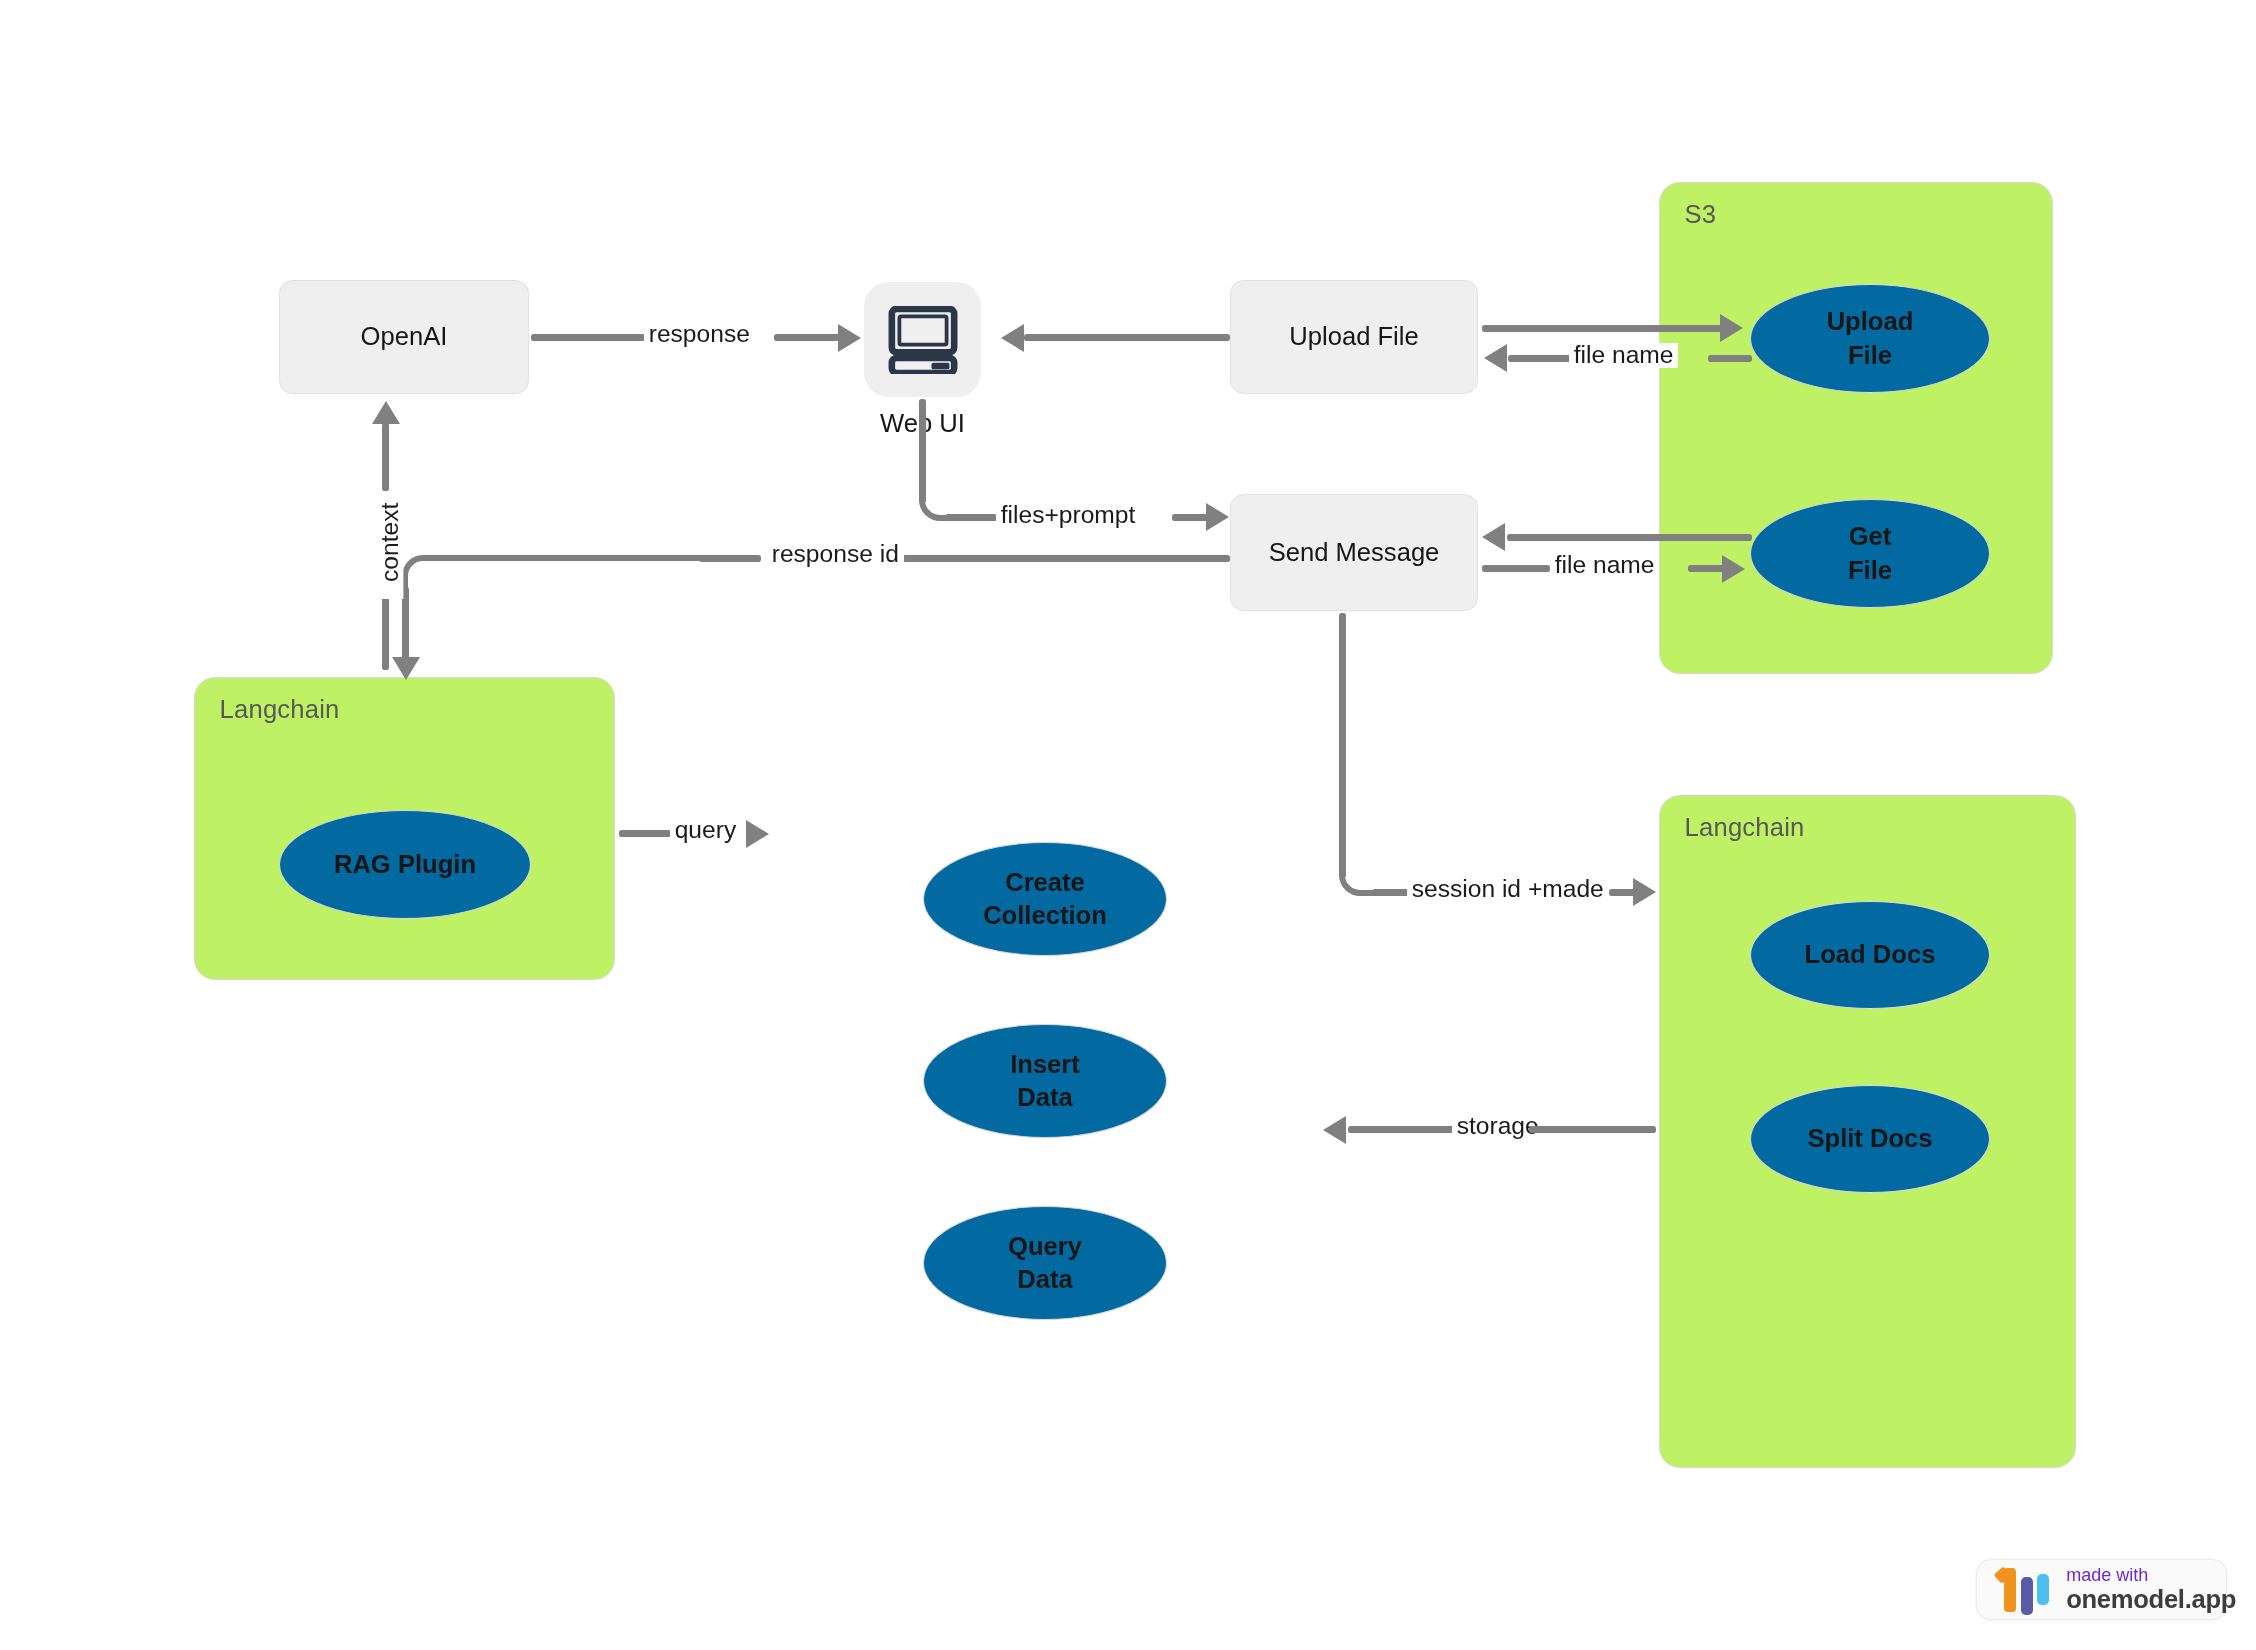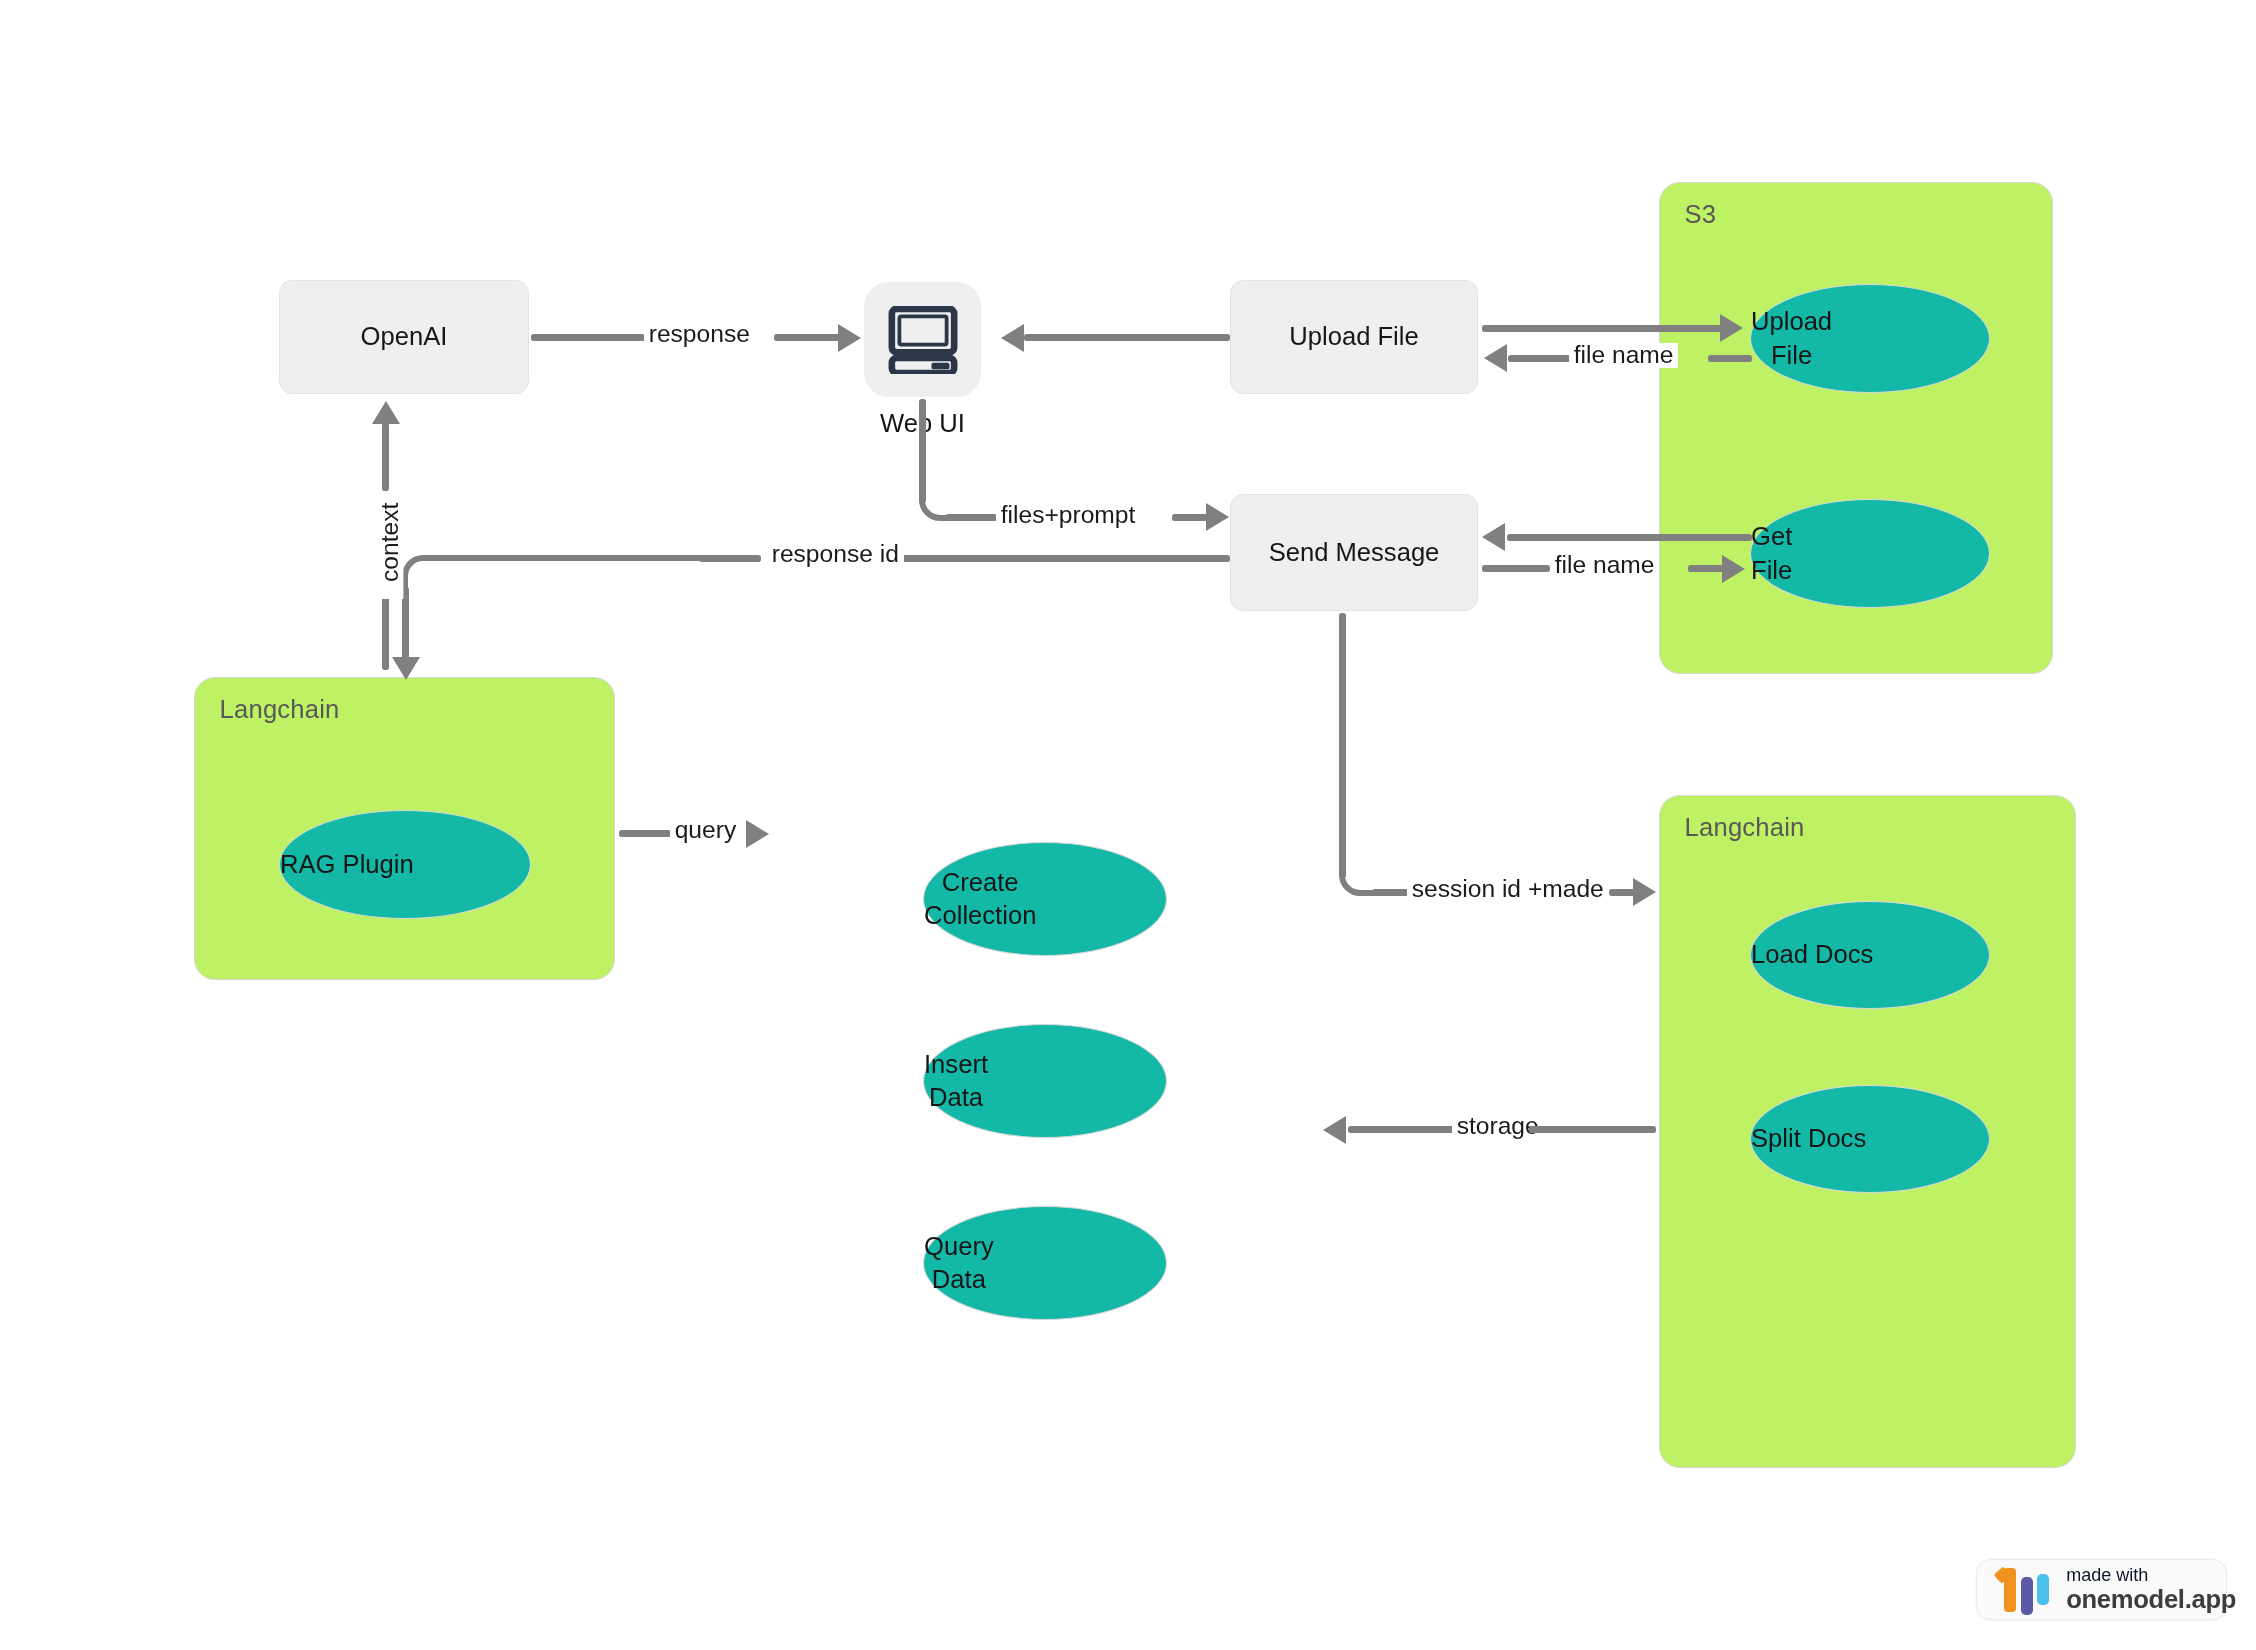--- a/index.html
+++ b/index.html
@@ -47,31 +47,32 @@
     align-items: center;
     justify-content: center;
     font-size: 25.6px;
     color: #161616;
     text-align: center;
     line-height: 1.25;
   }
 
   
   .node-ellipse {
-    background: #14b8a6;
+    background: #0369a1;
     border: 1.9px solid #d9d9d9;
     border-radius: 50%;
     display: flex;
     align-items: center;
-    justify-content: flex-start;
+    justify-content: center;
     font-size: 25.6px;
     color: #161616;
     text-align: center;
     line-height: 1.3;
     white-space: pre-line;
+    font-weight: bold;
   }
 
   
   .icon-tile {
     background: #efefef;
     border-radius: 24.6px;
     display: flex;
     align-items: center;
     justify-content: center;
   }
@@ -159,21 +160,21 @@
     content: "";
     position: absolute; left: -1.9px; top: 1.9px;
     width: 13.2px; height: 12.3px;
     background: #f0921e;
     border-radius: 2.8px;
     transform: rotate(-42deg);
   }
   .bl-2 { width: 12.3px; height: 38px; background: #5b5aa8; border-radius: 4.7px; margin-bottom: -3.8px; }
   .bl-3 { width: 12.3px; height: 31px; background: #4cc0ec; border-radius: 4.7px; margin-bottom: 6.6px;}
   .badge-text { display: flex; flex-direction: column; justify-content: center; line-height: 1.1; }
-  .badge-made { font-size: 18px; color: #0f172a; }
+  .badge-made { font-size: 18px; color: #6d28d9; }
   .badge-name { font-size: 25.6px; color: #3d3d3d; font-weight: bold; letter-spacing: -0.3px; }
 </style>
 </head>
 <body>
 
 <div id="canvas">
 
   <div class="abs group" style="left:1659px; top:182px; width:394px; height:492px;">
     <div class="group-title">S3</div>
   </div>

